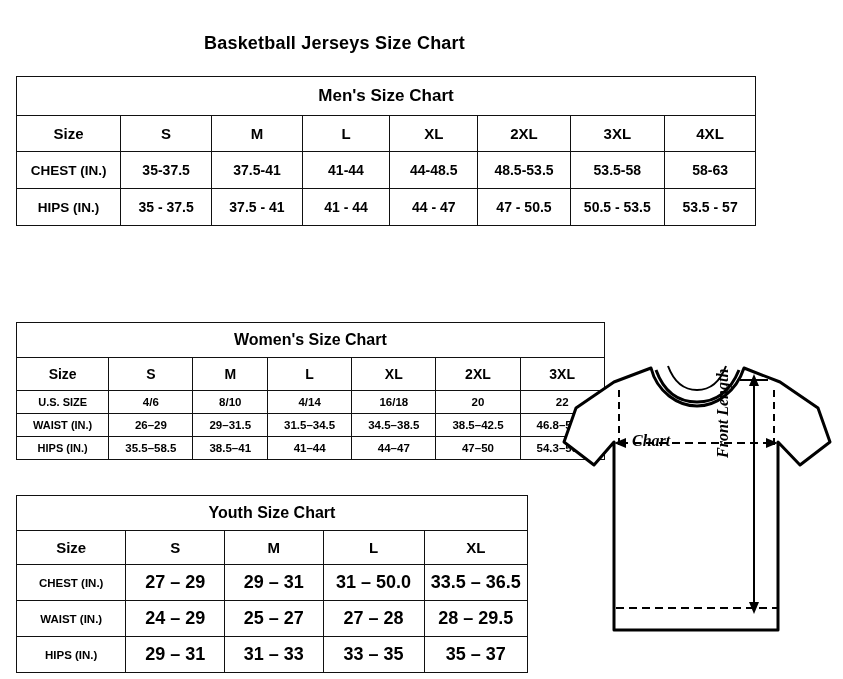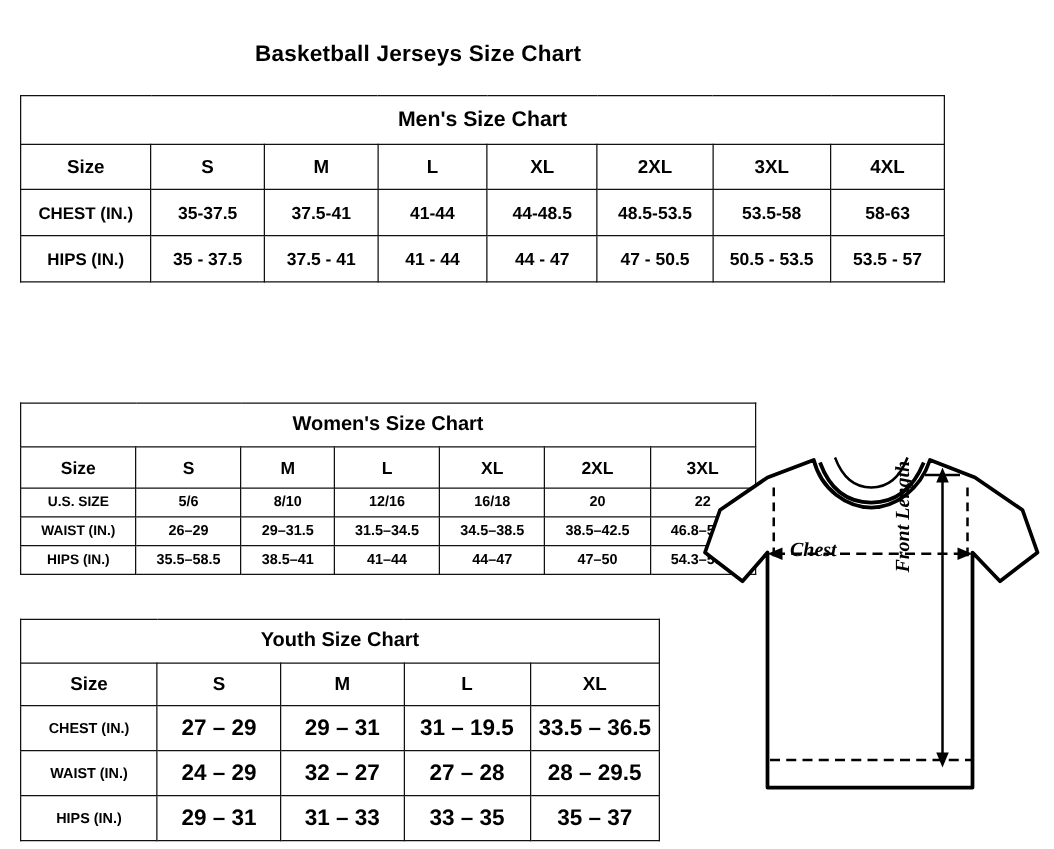--- a/index.html
+++ b/index.html
@@ -164,23 +164,23 @@
       <td class="rowlabel" style="width:85px">Size</td>
       <td style="width:75px">S</td>
       <td style="width:75px">M</td>
       <td style="width:75px">L</td>
       <td style="width:80px">XL</td>
       <td style="width:80px">2XL</td>
       <td style="width:75px">3XL</td>
     </tr>
     <tr>
       <td class="rowlabel">U.S. SIZE</td>
-      <td>5/6</td>
+      <td>4/6</td>
       <td>8/10</td>
-      <td>12/16</td>
+      <td>4/14</td>
       <td>16/18</td>
       <td>20</td>
       <td>22</td>
     </tr>
     <tr>
       <td class="rowlabel">WAIST (IN.)</td>
       <td>26–29</td>
       <td>29–31.5</td>
       <td>31.5–34.5</td>
       <td>34.5–38.5</td>
@@ -208,27 +208,27 @@
       <td class="rowlabel" style="width:112px">Size</td>
       <td style="width:100px">S</td>
       <td style="width:100px">M</td>
       <td style="width:100px">L</td>
       <td style="width:100px">XL</td>
     </tr>
     <tr>
       <td class="rowlabel">CHEST (IN.)</td>
       <td>27 – 29</td>
       <td>29 – 31</td>
-      <td>31 – 19.5</td>
+      <td>31 – 50.0</td>
       <td>33.5 – 36.5</td>
     </tr>
     <tr>
       <td class="rowlabel">WAIST (IN.)</td>
       <td>24 – 29</td>
-      <td>32 – 27</td>
+      <td>25 – 27</td>
       <td>27 – 28</td>
       <td>28 – 29.5</td>
     </tr>
     <tr>
       <td class="rowlabel">HIPS (IN.)</td>
       <td>29 – 31</td>
       <td>31 – 33</td>
       <td>33 – 35</td>
       <td>35 – 37</td>
     </tr>
@@ -251,15 +251,15 @@
     <polygon points="58,113 70,108 70,118" fill="#000"></polygon>
     <polygon points="222,113 210,108 210,118" fill="#000"></polygon>
 
     <line x1="60" y1="278" x2="221" y2="278" stroke="#000" stroke-width="2" stroke-dasharray="8,5"></line>
 
     <line x1="198" y1="50" x2="198" y2="278" stroke="#000" stroke-width="2"></line>
     <line x1="184" y1="50" x2="212" y2="50" stroke="#000" stroke-width="2"></line>
     <polygon points="198,44 193,56 203,56" fill="#000"></polygon>
     <polygon points="198,284 193,272 203,272" fill="#000"></polygon>
   </svg>
-  <div class="lbl-chest">Chest</div>
+  <div class="lbl-chest">Chart</div>
   <div class="lbl-front">Front Length</div>
 </div>
 
 </body></html>

